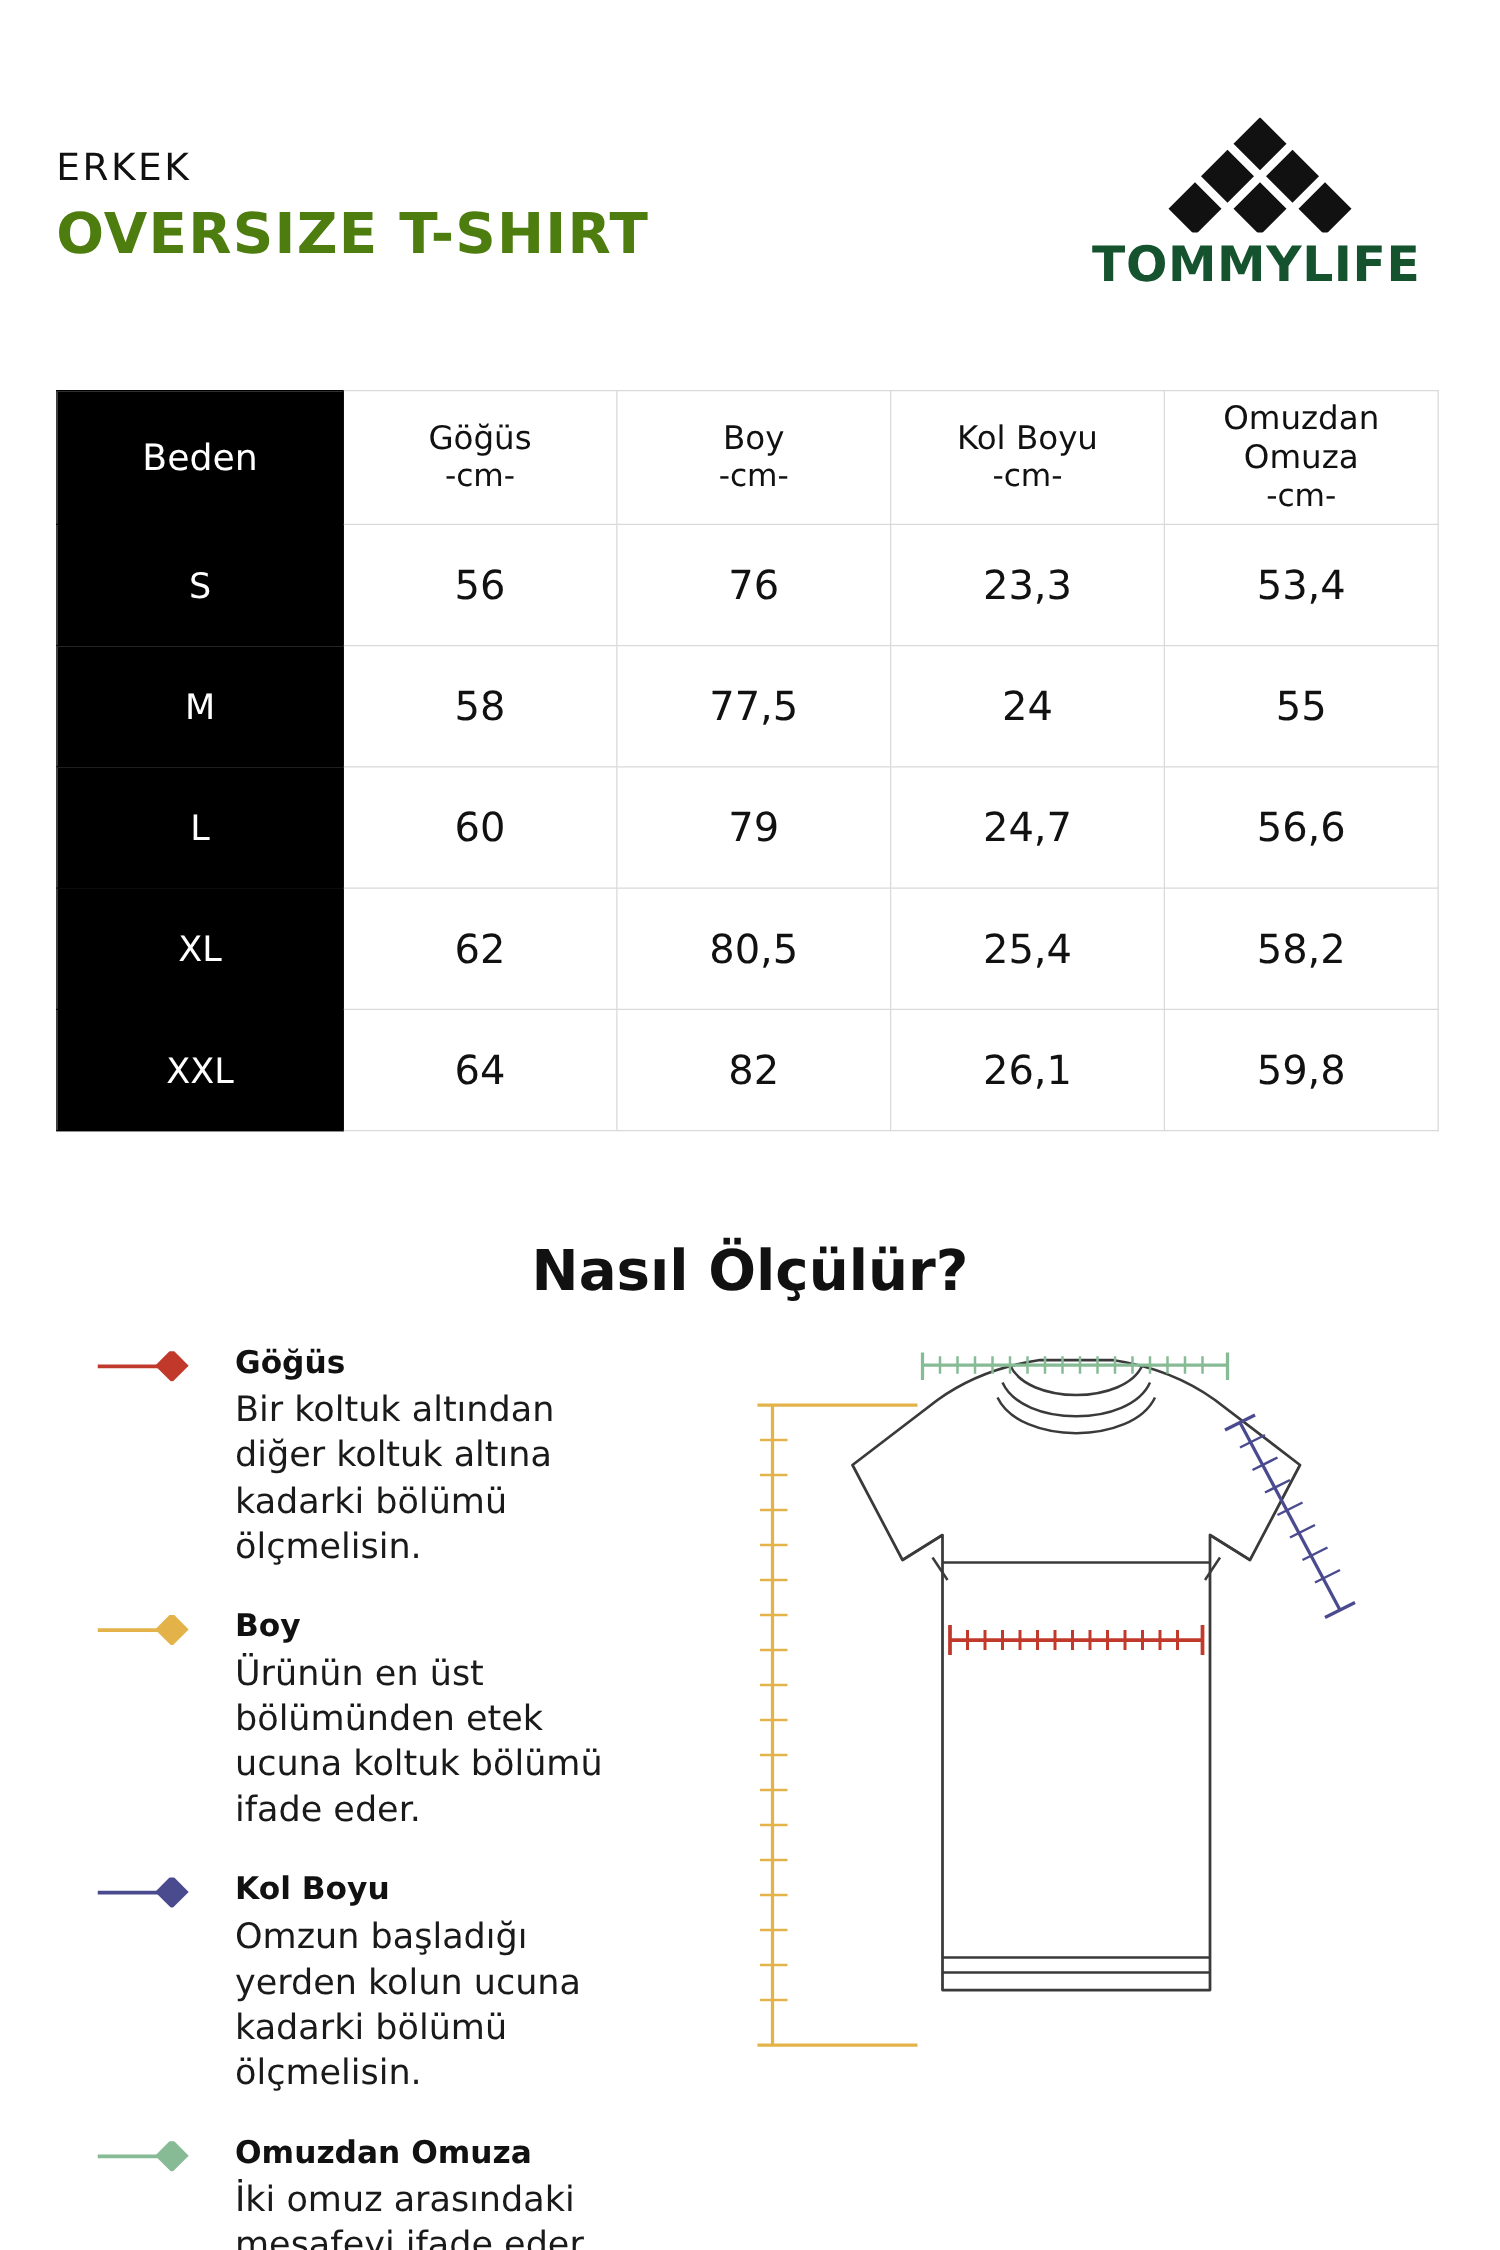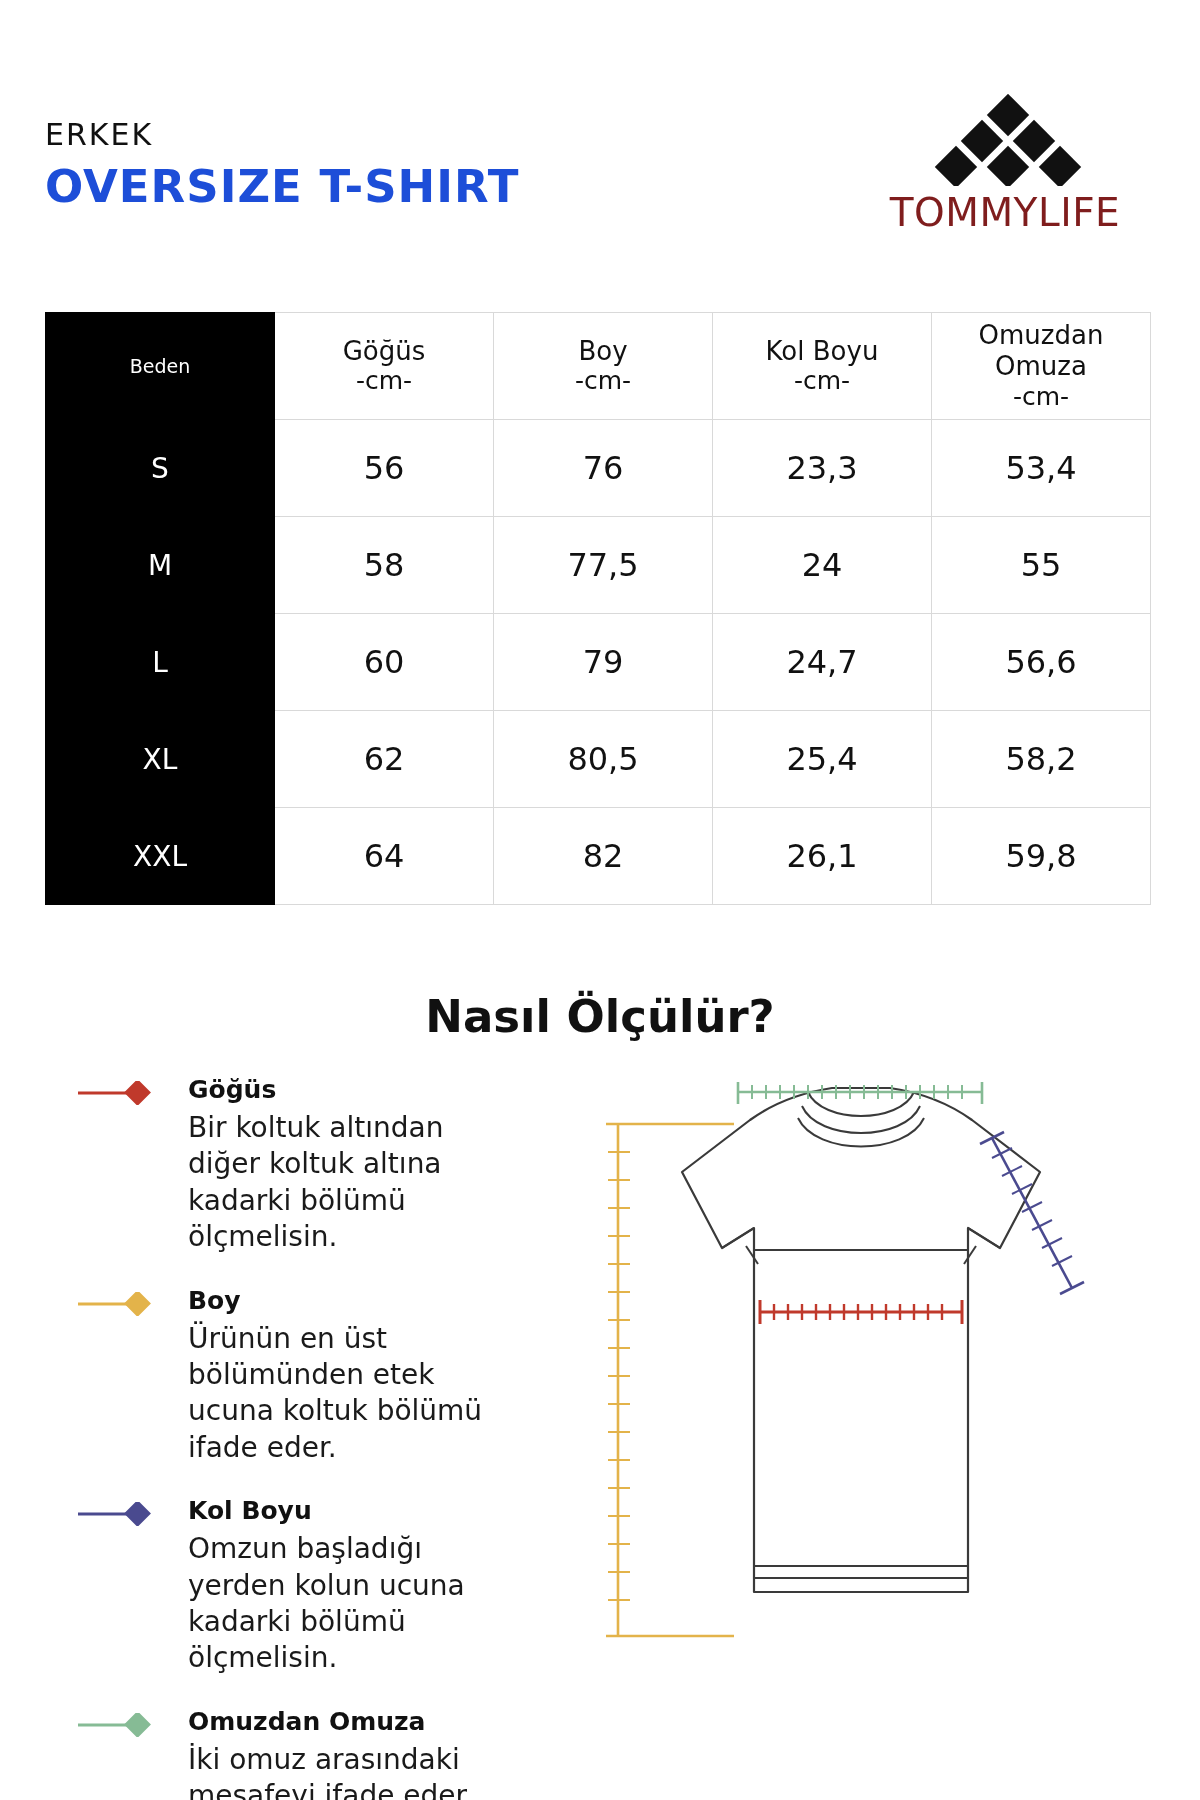--- a/index.html
+++ b/index.html
@@ -41,43 +41,43 @@
     letter-spacing: 2px;
     font-weight: 500;
     color: #111;
     line-height: 1.1;
     font-family: "DejaVu Sans", sans-serif;
   }
   .title-big {
     font-size: 45px;
     font-weight: bold;
     letter-spacing: 1px;
-    color: #1d4ed8;
+    color: #4d7c0f;
     line-height: 1.15;
     margin-top: 10px;
     text-align: center;
   }
 
   .brand-block {
     position: absolute;
     right: 0;
     top: -24px;
     width: 300px;
     text-align: center;
   }
   .brand-logo {
     width: 300px;
     height: 92px;
     display: block;
   }
   .brand-name {
     font-size: 39px;
-    font-weight: normal;
+    font-weight: bold;
     letter-spacing: 0.5px;
-    color: #7f1d1d;
+    color: #14532d;
     margin-top: 4px;
   }
 
   
   .size-table {
     position: absolute;
     top: 312px;
     left: 45px;
     width: 1106px;
     border-collapse: collapse;
@@ -99,21 +99,21 @@
     line-height: 1.18;
   }
   .size-table .col-size {
     width: 228px;
     background: #000000;
     color: #ffffff;
     border: 1px solid #000000;
     font-size: 28px;
   }
   .size-table thead .col-size {
-    font-size: 19px;
+    font-size: 29px;
   }
   .unit {
     display: block;
     font-size: 25px;
     line-height: 1.2;
   }
 
   
   .howto-title {
     position: absolute;

